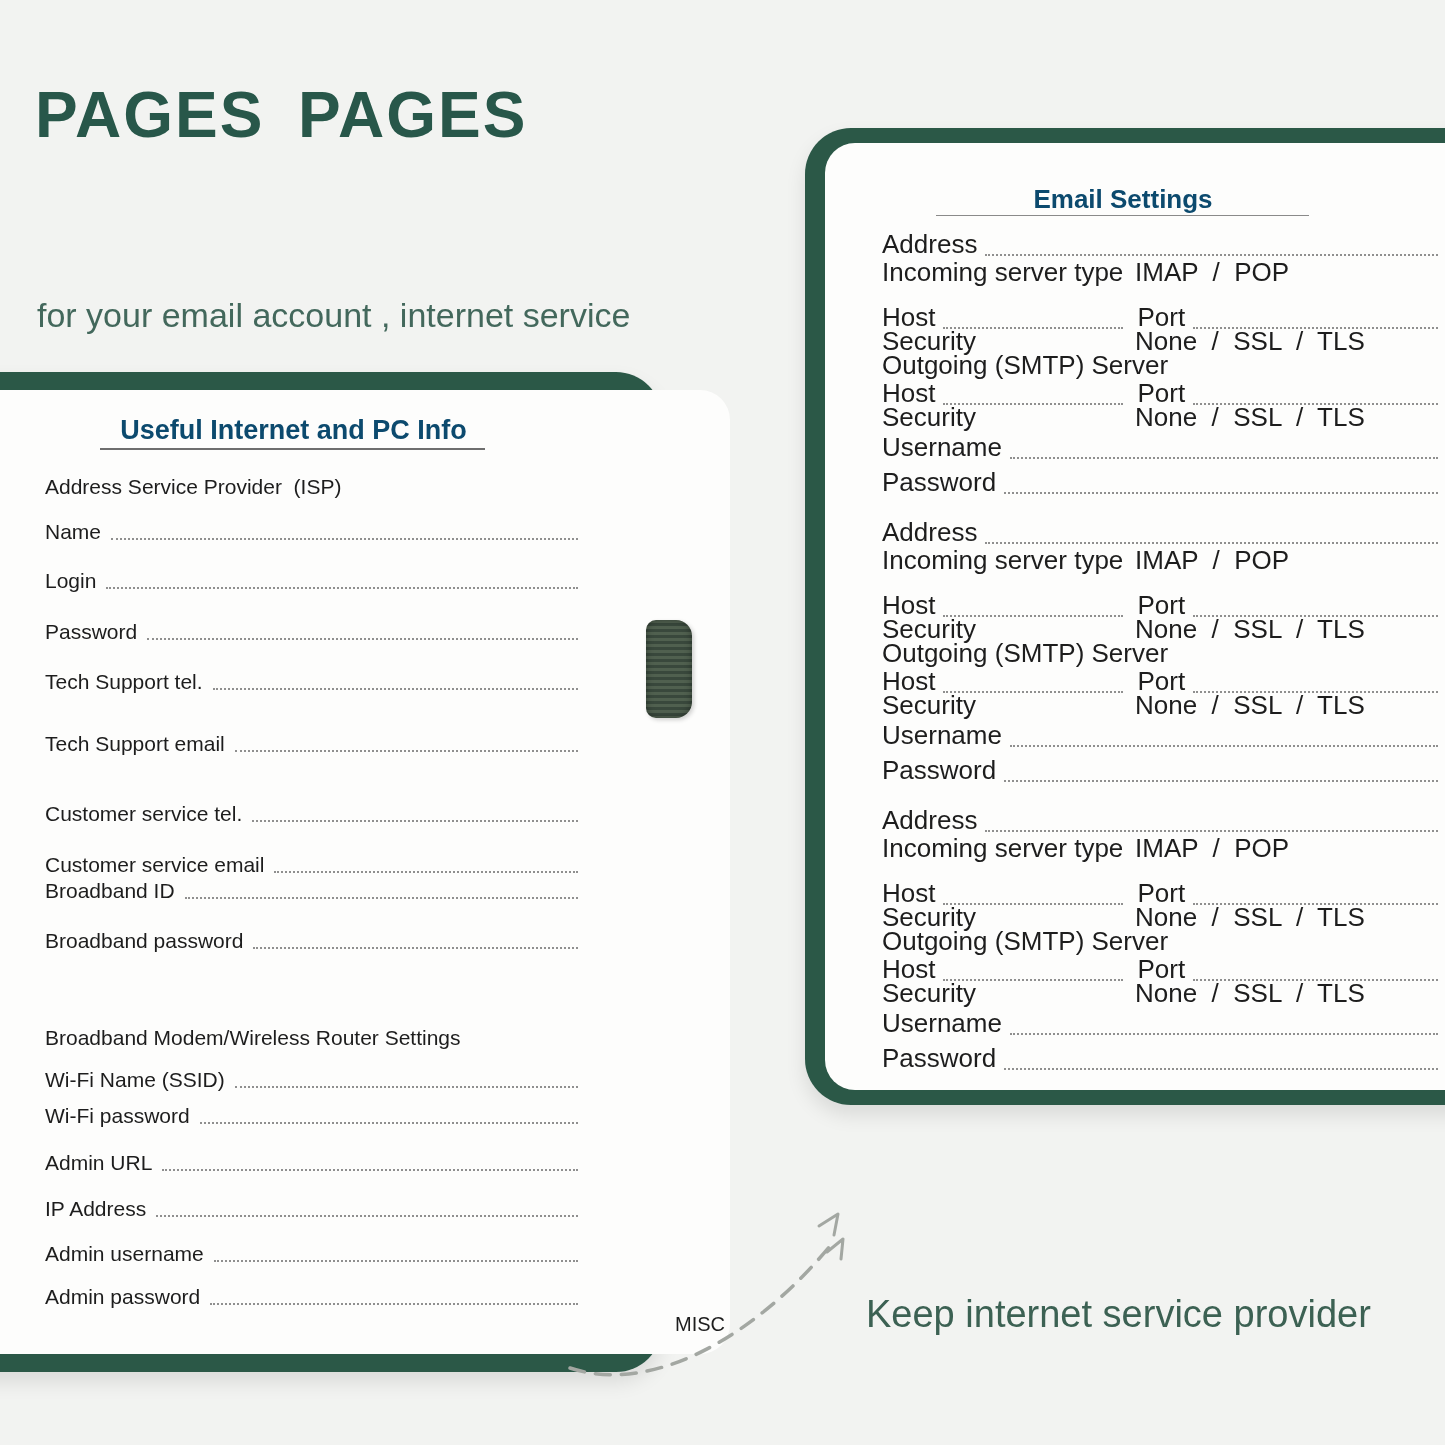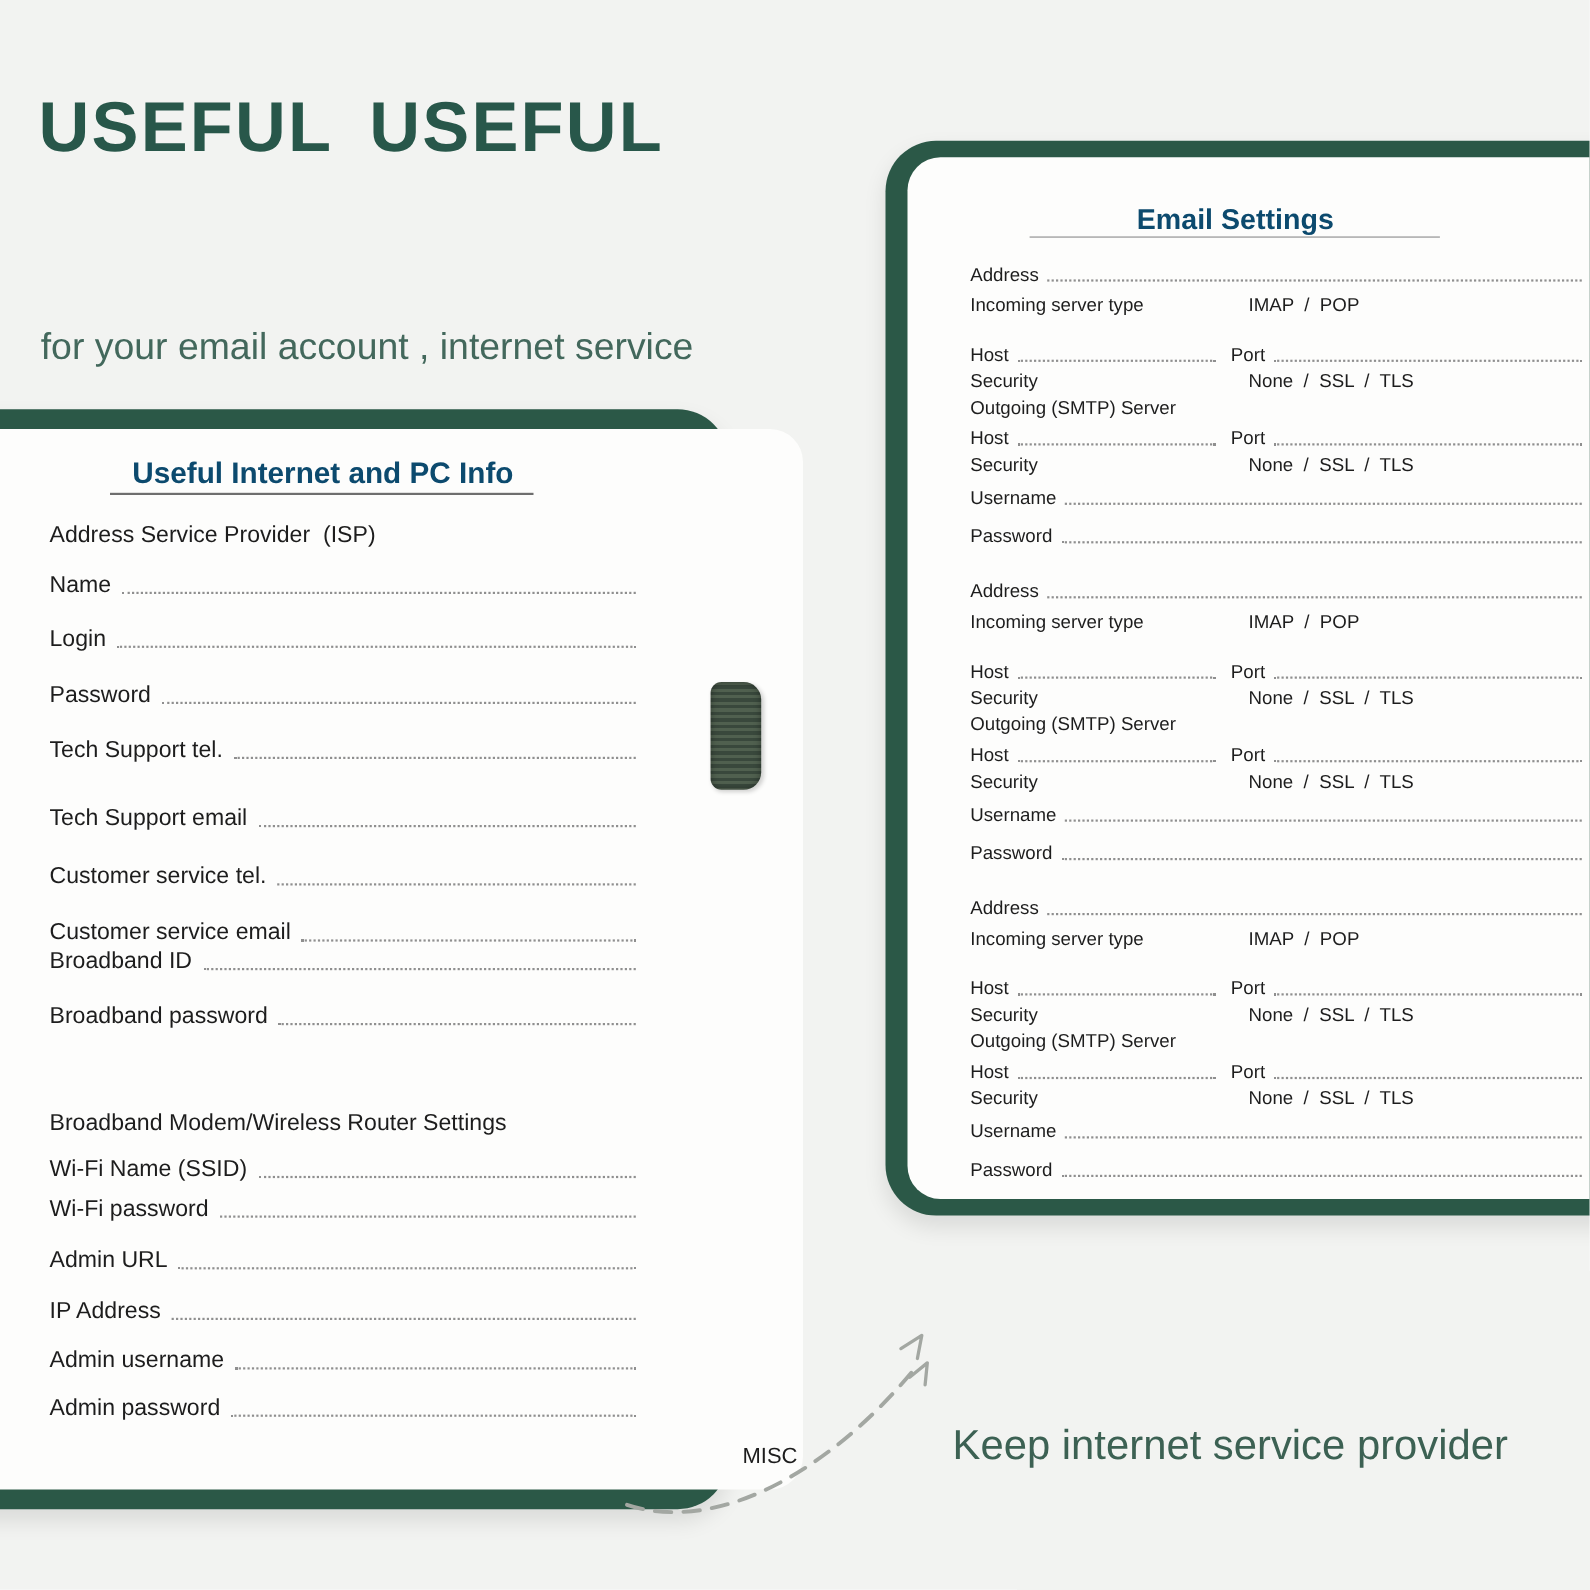--- a/index.html
+++ b/index.html
@@ -30,38 +30,38 @@
   .lp-underline{height:0;border-bottom:2px solid #6e6e6e;width:385px;margin:3px 0 0 55px;}
   .lrow{display:flex;align-items:flex-end;height:26px;font-size:21px;white-space:pre;}
   .lrow .leader{flex:1;border-bottom:2.4px dotted #8f8f8f;margin:0 0 4px 10px;}
   .sec-header{font-size:21px;}
   .page-tab{position:absolute;right:5px;bottom:18px;font-size:20px;color:#1d1d1d;}
 
   
   .rp-content{position:absolute;left:57px;top:42px;width:556px;color:#1d1d1d;}
   .rp-content .page-title{font-size:26px;line-height:28px;padding-right:74px;}
   .rp-underline{height:0;border-bottom:1.6px solid #8a8a8a;width:373px;margin:2px 0 0 54px;}
-  .rrow{display:flex;align-items:flex-end;height:24px;font-size:17px;white-space:pre;}
+  .rrow{display:flex;align-items:flex-end;height:24px;font-size:26px;white-space:pre;}
   .rrow .leader{border-bottom:2.2px dotted #8f8f8f;margin:0 0 4px 8px;}
   .leader-full{flex:1;}
   .leader-a{flex:0 0 180px;margin-right:4px;}
   .leader-b{flex:1;}
   .fixed-lbl{display:inline-block;width:253px;flex:none;}
   .port-lbl{margin-left:14px;}
 
   
   .caption{position:absolute;left:866px;top:1184px;font-size:38px;color:#3c6153;line-height:52px;white-space:pre;}
   .arrow-svg{position:absolute;left:545px;top:1198px;}
 </style>
 </head>
 <body>
 
 <div class="canvas">
 
-  <div class="header-title">USEFUL USEFUL</div>
+  <div class="header-title">PAGES PAGES</div>
   <div class="header-sub">
     <div>for your email account , internet service</div>
     <div>provider and wireless router settings</div>
   </div>
 
   <div class="nb nb-left">
     <div class="page">
       <div class="lp-content">
         <div class="page-title">Useful Internet and PC Info</div>
         <div class="lp-underline"></div>
@@ -83,21 +83,21 @@
           <span class="leader"></span>
         </div>
         <div class="lrow" style="margin-top:24px">
           <span>Tech Support tel.</span>
           <span class="leader"></span>
         </div>
         <div class="lrow" style="margin-top:36px">
           <span>Tech Support email</span>
           <span class="leader"></span>
         </div>
-        <div class="lrow" style="margin-top:27px">
+        <div class="lrow" style="margin-top:44px">
           <span>Customer service tel.</span>
           <span class="leader"></span>
         </div>
         <div class="lrow" style="margin-top:25px">
           <span>Customer service email</span>
           <span class="leader"></span>
         </div>
         <div class="lrow" style="">
           <span>Broadband ID</span>
           <span class="leader"></span>

